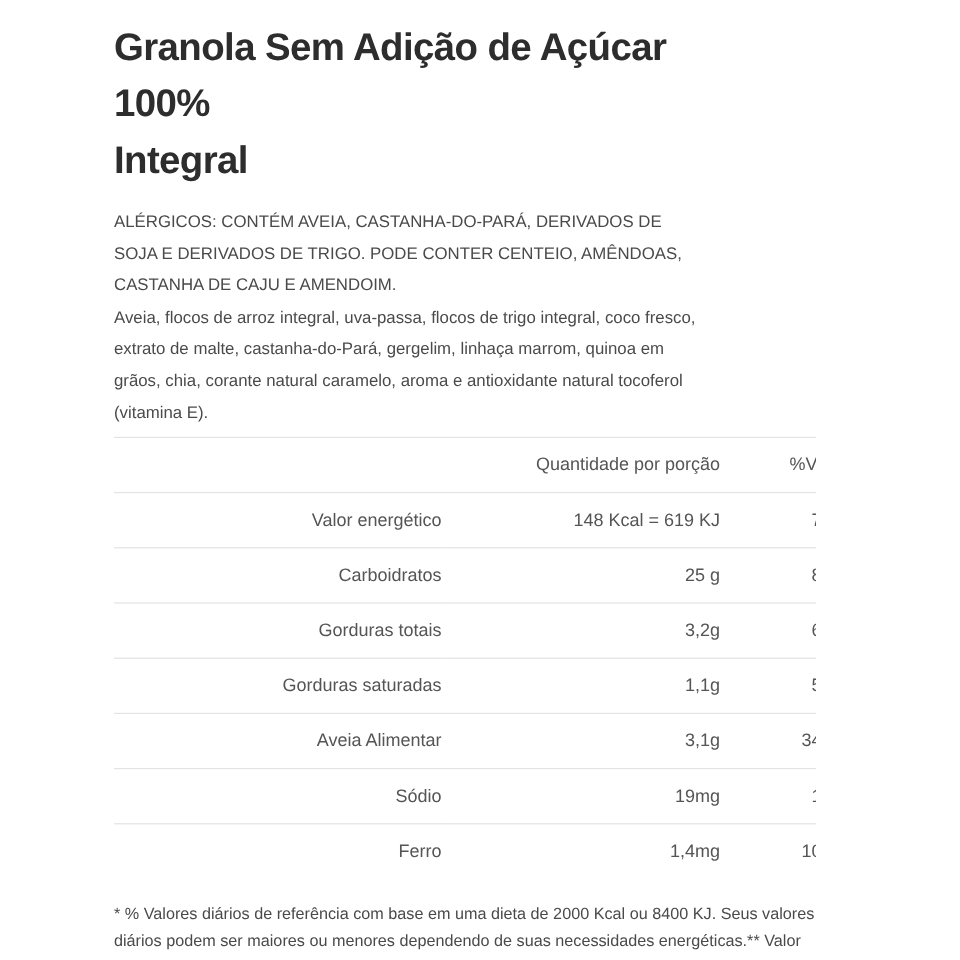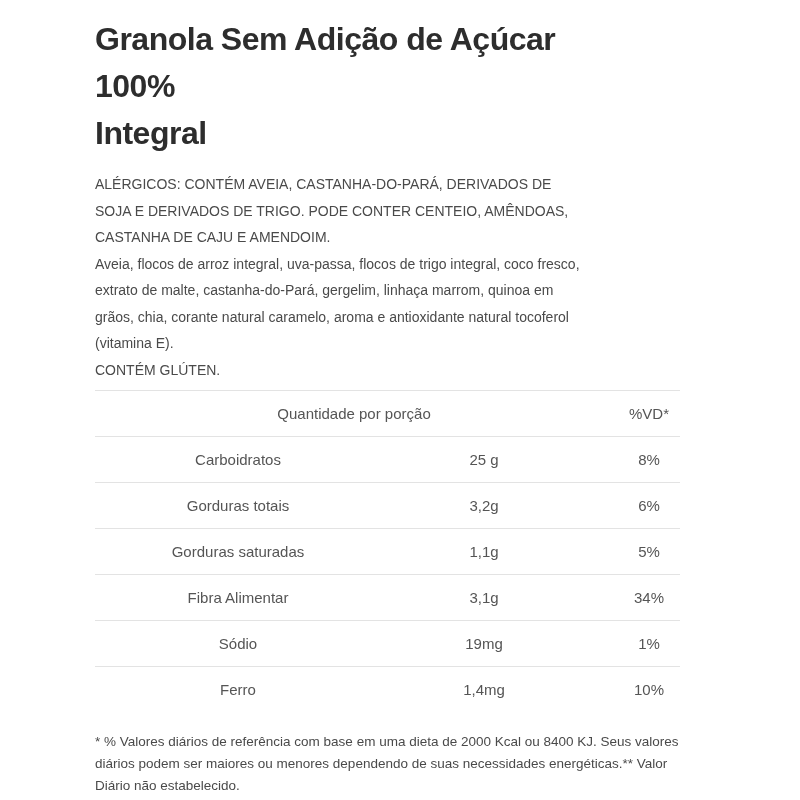--- a/index.html
+++ b/index.html
@@ -58,21 +58,21 @@
   .nutrition-table tr {
     border-top: 1px solid #e3e3e3;
   }
   .nutrition-table th,
   .nutrition-table td {
     height: 45px;
     padding: 0;
     font-size: 15px;
     font-weight: 400;
     color: #555555;
-    text-align: center;
+    text-align: right;
     vertical-align: middle;
   }
   .nutrition-table .col-label { width: 273px; }
   .nutrition-table .col-amount { width: 232px; }
   .nutrition-table .col-dv { width: 98px; }
   .nutrition-table th:first-child,
   .nutrition-table td:first-child {
     padding-left: 13px;
   }
   .footnote {
@@ -87,55 +87,59 @@
 <body>
 
 <div class="page">
 
   <h1 class="product-title">Granola Sem Adição de Açúcar 100%
 Integral</h1>
 
   <section class="ingredients">
     <p>ALÉRGICOS: CONTÉM AVEIA, CASTANHA-DO-PARÁ, DERIVADOS DE SOJA E DERIVADOS DE TRIGO. PODE CONTER CENTEIO, AMÊNDOAS, CASTANHA DE CAJU E AMENDOIM.</p>
     <p>Aveia, flocos de arroz integral, uva-passa, flocos de trigo integral, coco fresco, extrato de malte, castanha-do-Pará, gergelim, linhaça marrom, quinoa em grãos, chia, corante natural caramelo, aroma e antioxidante natural tocoferol (vitamina E).</p>
-    <p>CONTÉM GLÚTEN.</p>
   </section>
 
   <section>
 
     <table class="nutrition-table">
       <colgroup>
         <col class="col-label">
         <col class="col-amount">
         <col class="col-dv">
       </colgroup>
       <thead>
         <tr>
           <th colspan="2">Quantidade por porção</th>
           <th>%VD*</th>
         </tr>
       </thead>
       <tbody>
         <tr>
+          <td>Valor energético</td>
+          <td>148 Kcal = 619 KJ</td>
+          <td>7%</td>
+        </tr>
+        <tr>
           <td>Carboidratos</td>
           <td>25 g</td>
           <td>8%</td>
         </tr>
         <tr>
           <td>Gorduras totais</td>
           <td>3,2g</td>
           <td>6%</td>
         </tr>
         <tr>
           <td>Gorduras saturadas</td>
           <td>1,1g</td>
           <td>5%</td>
         </tr>
         <tr>
-          <td>Fibra Alimentar</td>
+          <td>Aveia Alimentar</td>
           <td>3,1g</td>
           <td>34%</td>
         </tr>
         <tr>
           <td>Sódio</td>
           <td>19mg</td>
           <td>1%</td>
         </tr>
         <tr>
           <td>Ferro</td>

